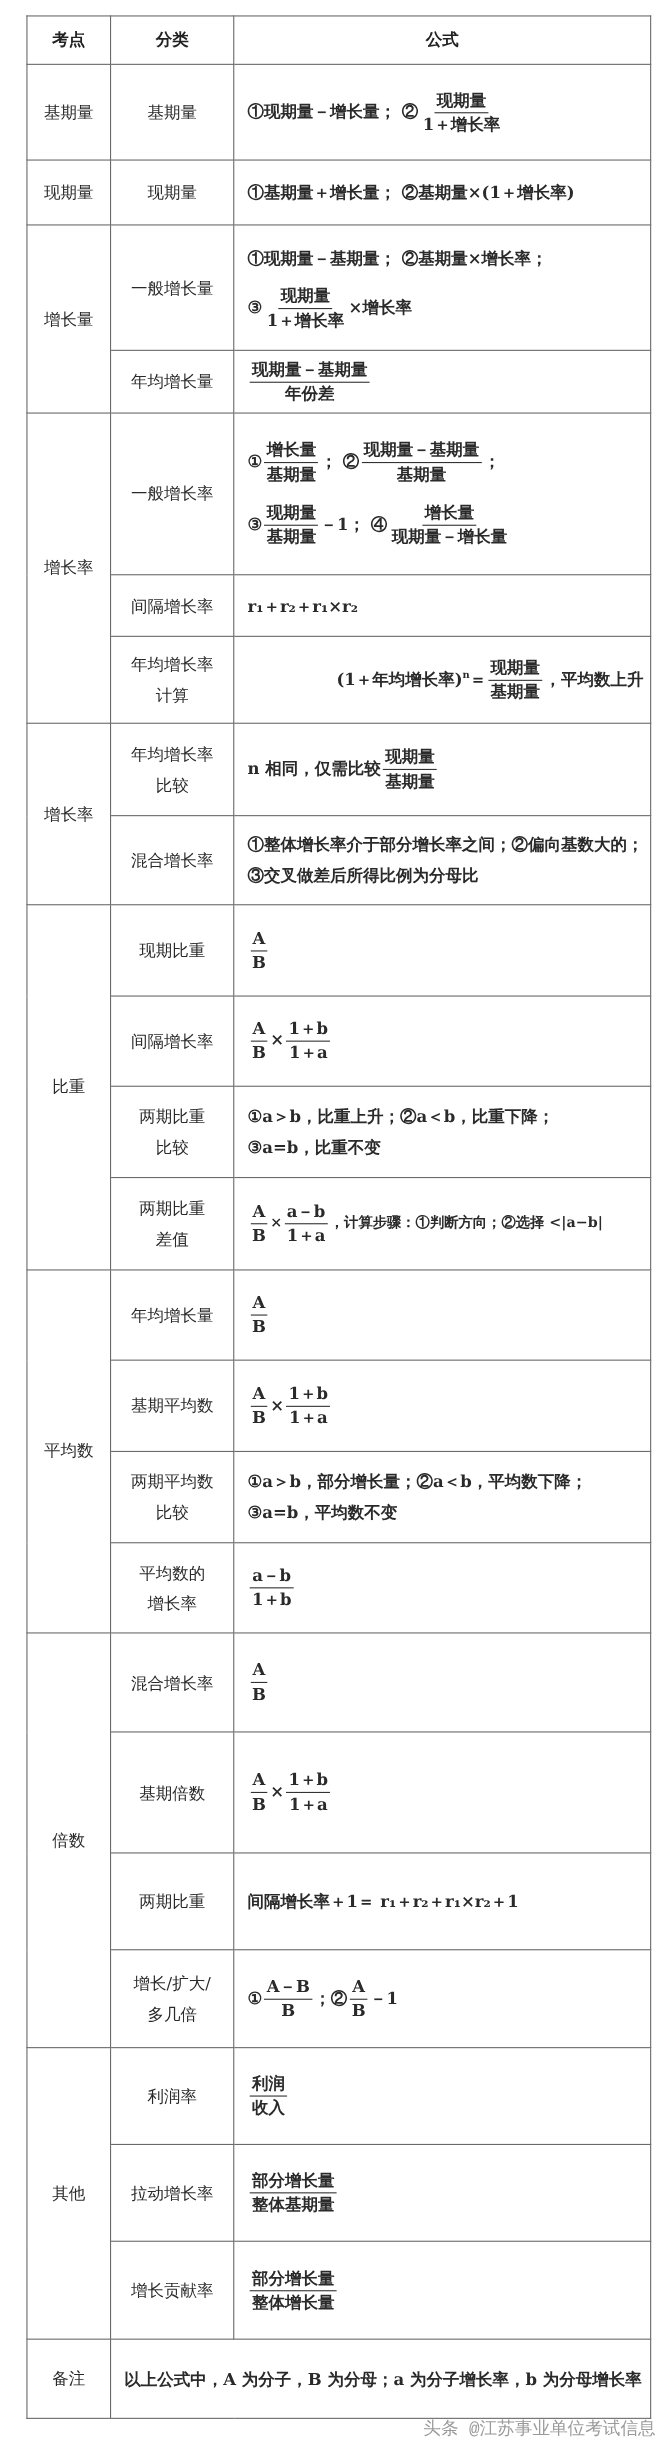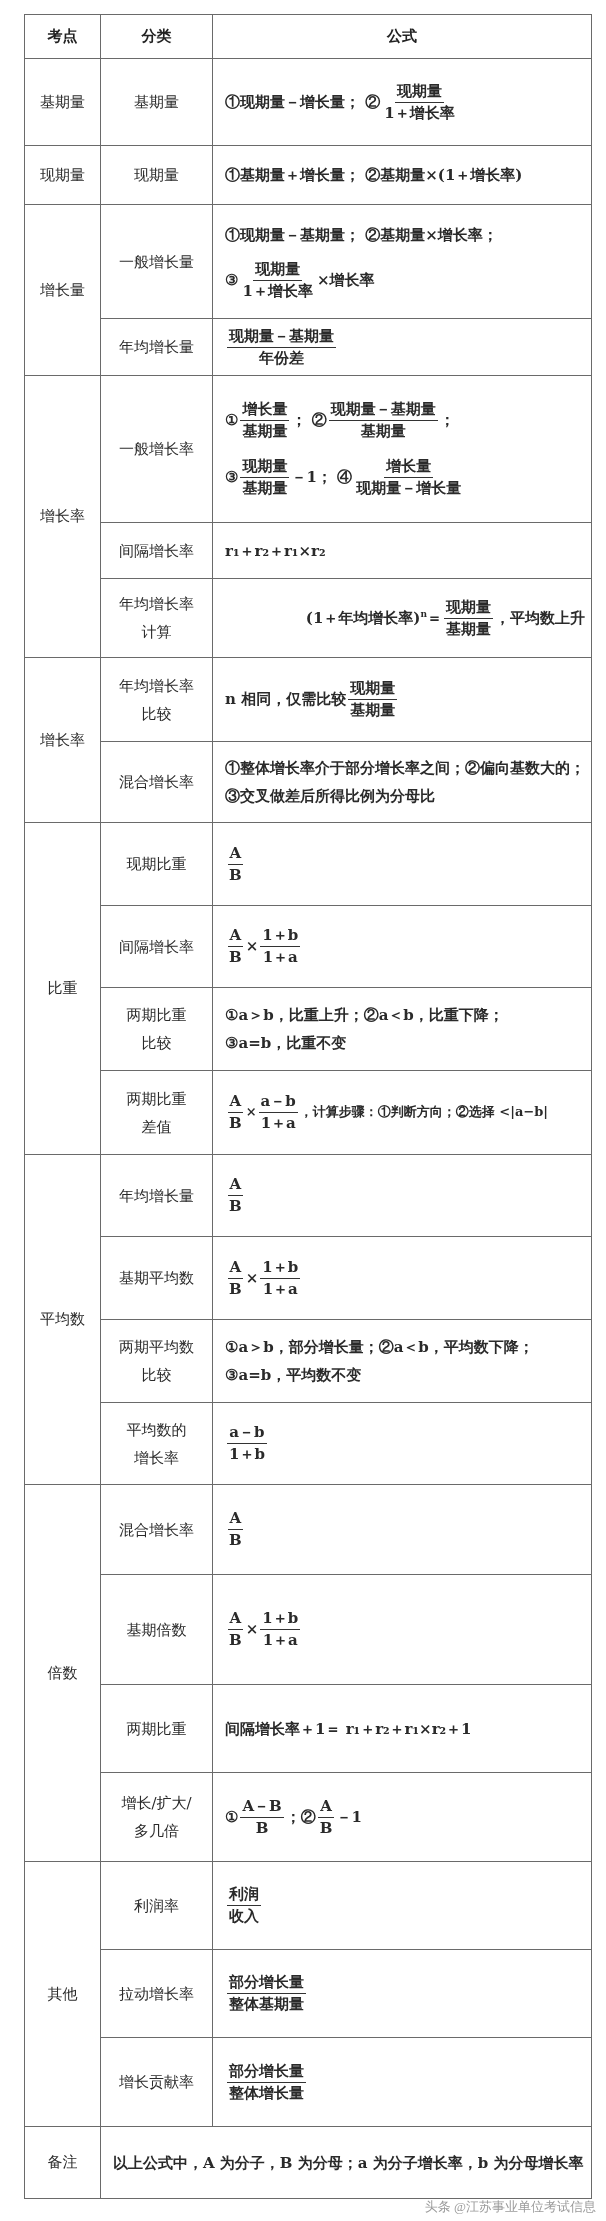--- a/index.html
+++ b/index.html
@@ -9,21 +9,21 @@
   #tbl td,#tbl th{border:1.5px solid #6a6a6a;padding:0;vertical-align:middle;}
   #tbl th{font-weight:bold;font-size:15px;text-align:center;height:43px;color:#222;}
   .c1{width:76px;text-align:center;font-size:15px;}
   .c2{width:112px;text-align:center;font-size:15px;line-height:28px;}
   .c3{text-align:left;font-size:15px;padding-left:12px !important;padding-right:6px !important;line-height:28px;font-weight:bold;}
   .frac{display:inline-flex;flex-direction:column;align-items:center;vertical-align:middle;margin:0 2px;line-height:21px;}
   .frac .num{border-bottom:1.3px solid #333;padding:0 2px;}
   .frac .den{padding:0 2px;}
   .line{display:block;}
   .sup{font-size:9px;vertical-align:super;}
-  .wm{position:absolute;right:10px;top:2198px;font-size:13px;color:#9a9a9a;font-family:Liberation Serif, serif;margin-left:35px;}
+  .wm{position:absolute;right:10px;top:2198px;font-size:16px;color:#9a9a9a;font-family:Liberation Mono, monospace;margin-left:35px;}
 </style>
 </head>
 <body>
 
 <table id="tbl">
   <colgroup>
       <col style="width:76px">
       <col style="width:112px">
       <col>
     </colgroup>

